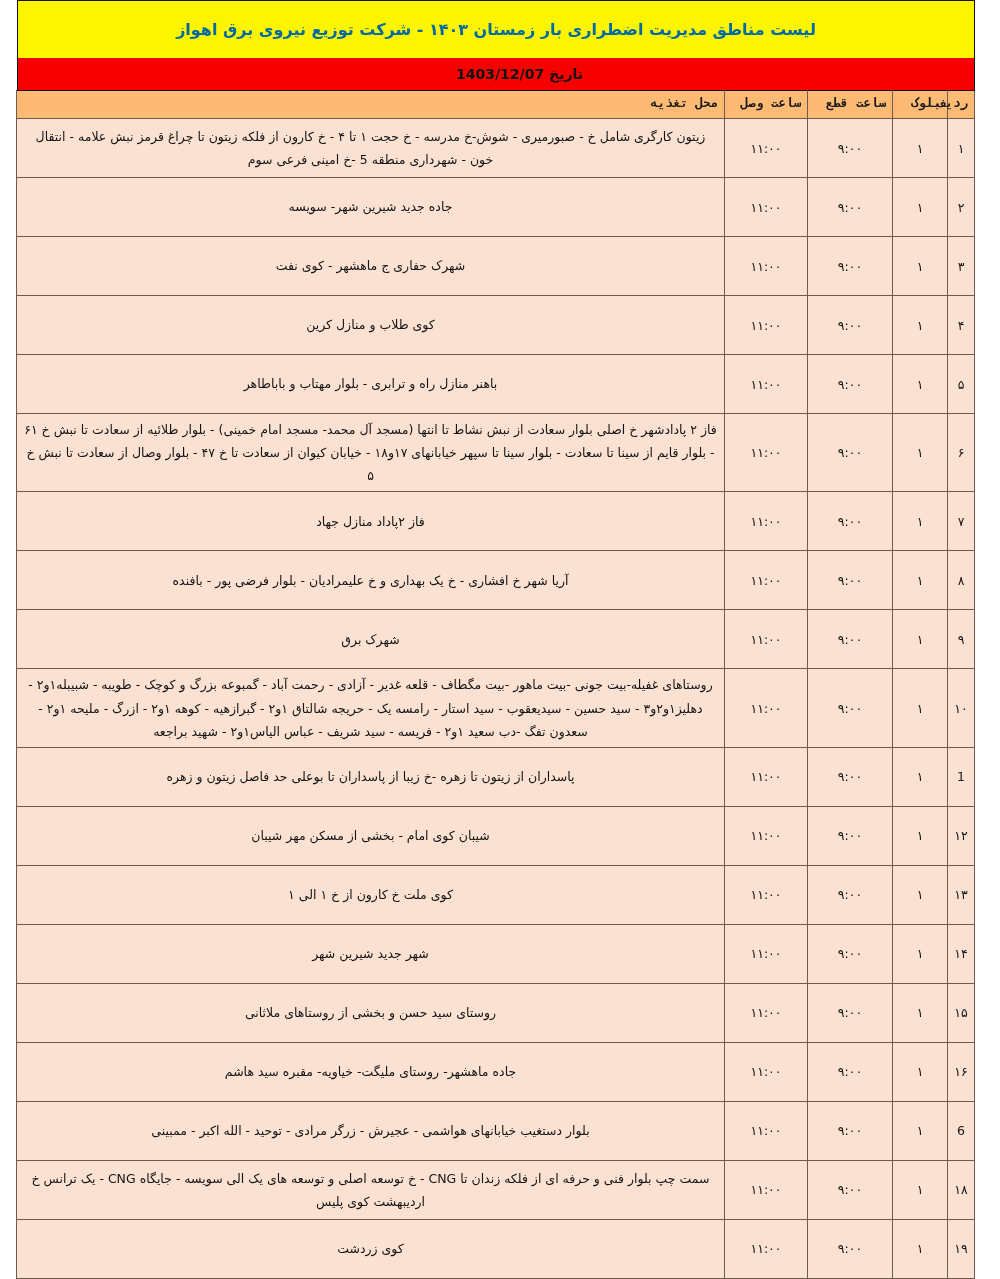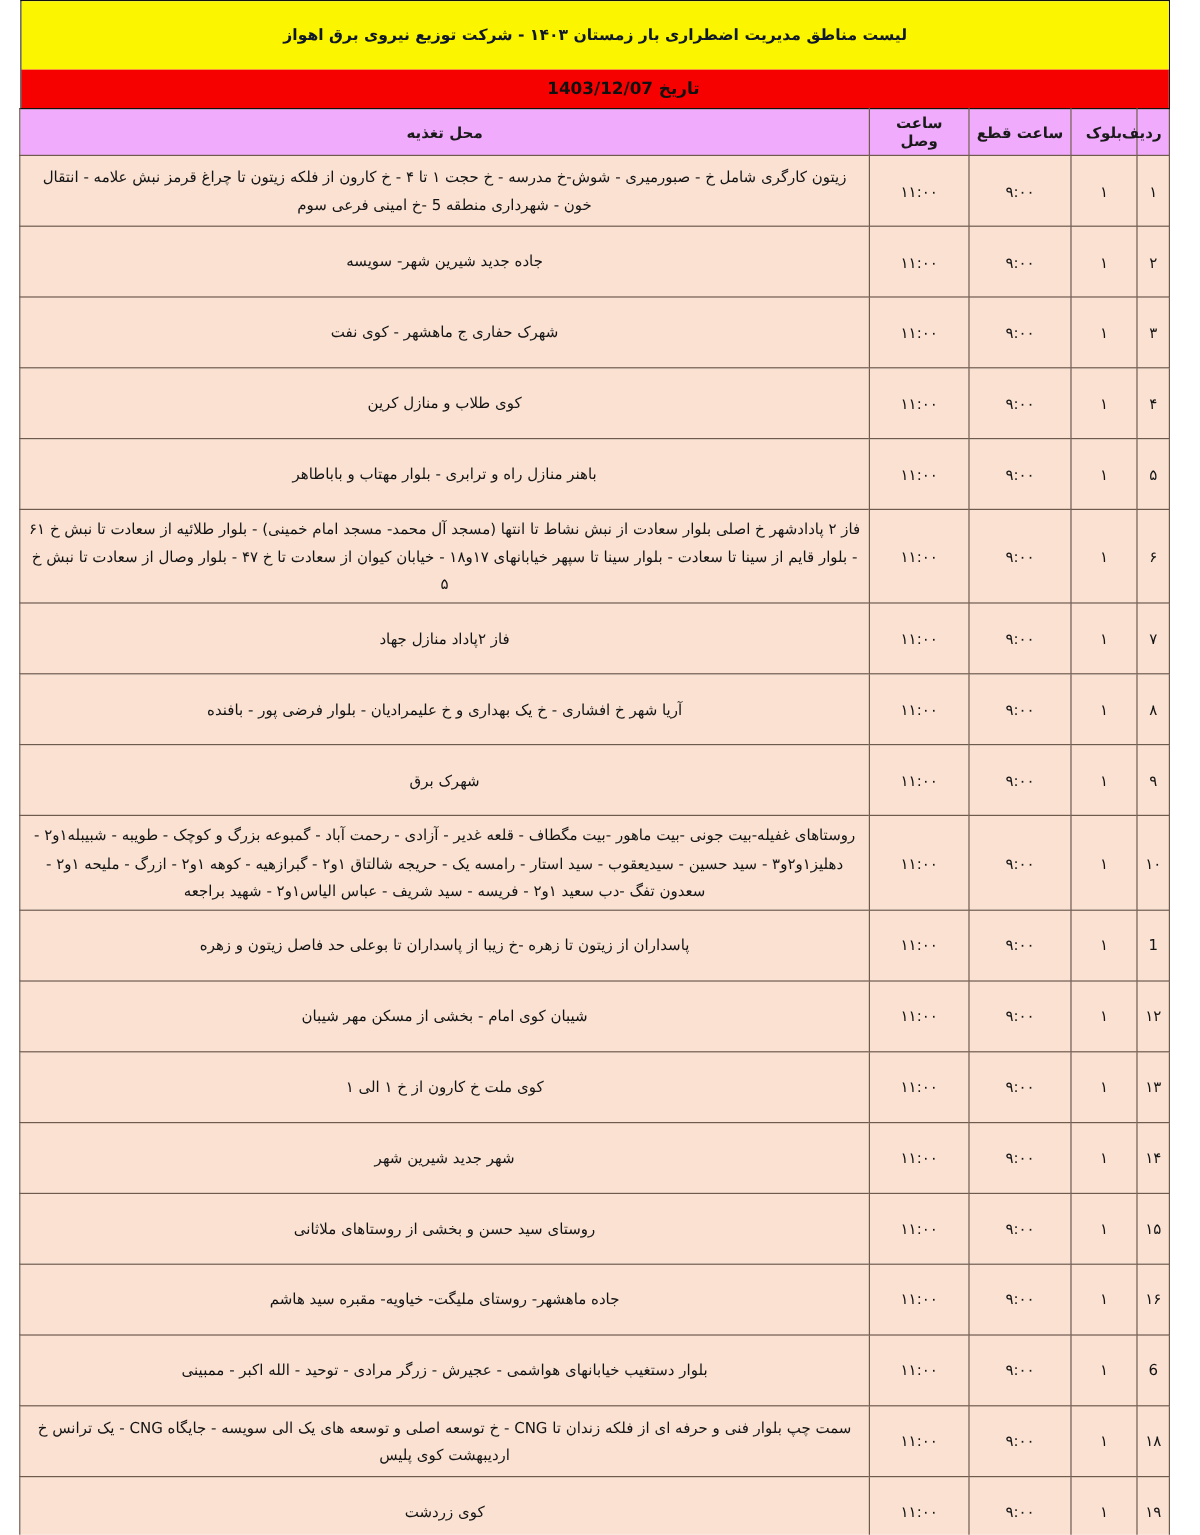--- a/index.html
+++ b/index.html
@@ -30,23 +30,23 @@
   }
   .title-bar {
     background: #fbf500;
     height: 57px;
     display: flex;
     align-items: center;
     justify-content: center;
     box-sizing: border-box;
   }
   .title-text {
-    font-size: 13px;
+    font-size: 16px;
     font-weight: bold;
-    color: #0f172a;
+    color: #0369a1;
     letter-spacing: 0.1px;
     white-space: nowrap;
     direction: rtl;
   }
   .date-bar {
     background: #f60000;
     height: 32px;
     display: flex;
     align-items: center;
     justify-content: center;
@@ -69,28 +69,29 @@
     direction: rtl;
     box-sizing: border-box;
   }
   table.sched th,
   table.sched td {
     border: 1px solid #6f5a4e;
     box-sizing: border-box;
     padding: 4px 6px;
   }
   table.sched thead th {
-    background: #f0abfc;
+    background: #fdba74;
     color: #1a1a1a;
     font-size: 12.5px;
     font-weight: bold;
     height: 28px;
     line-height: 1.2;
-    text-align: center;
+    text-align: right;
     border-top: 1px solid #111;
+    font-family: Liberation Mono, monospace;
   }
   table.sched tbody td {
     background: #fae1d2;
     color: #141414;
     font-size: 12.5px;
     text-align: center;
     vertical-align: middle;
     height: 59px;
   }
   td.loc {

